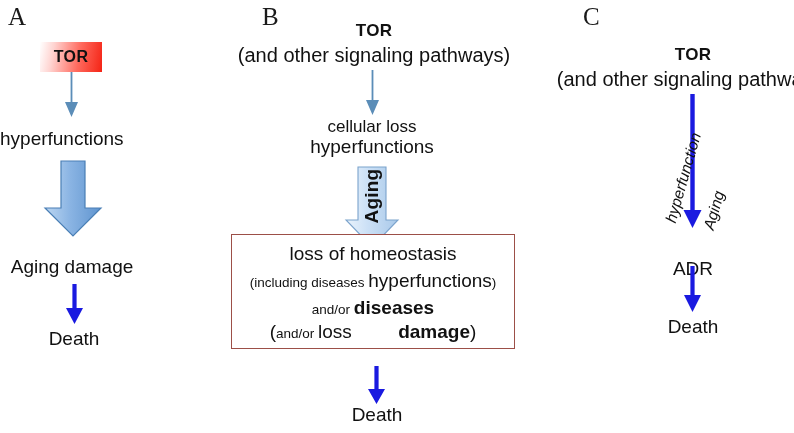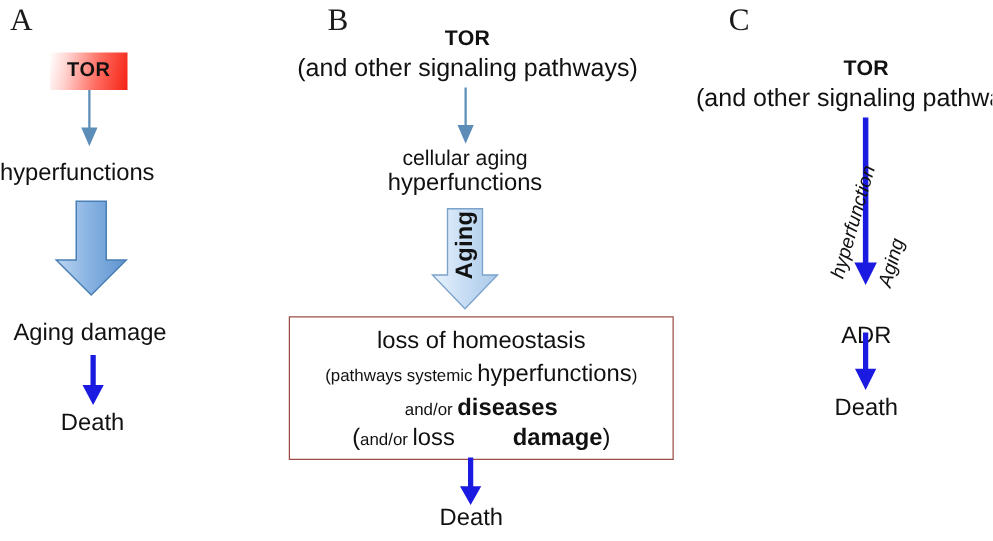--- a/index.html
+++ b/index.html
@@ -149,46 +149,46 @@
 
   <div class="abs t-tor-bold ctr" style="left:374px; top:22px;">TOR</div>
   <div class="abs t-sub ctr" style="left:374px; top:44px;">(and other signaling pathways)</div>
 
   <div class="abs" style="left:358px; top:70px;">
     <svg class="arrow-svg" width="32" height="52" viewBox="0 0 32 52">
       <path d="M13.6,0 L13.6,30 L8,30 L14.5,45 L21,30 L15.4,30 L15.4,0 Z" fill="#5b8db8"></path>
     </svg>
   </div>
 
-  <div class="abs t-mid ctr" style="left:372px; top:116px;">cellular aging</div>
+  <div class="abs t-mid ctr" style="left:372px; top:116px;">cellular loss</div>
   <div class="abs t-big ctr" style="left:372px; top:136px;">hyperfunctions</div>
 
   <div class="abs" style="left:343px; top:166px;">
     <svg class="arrow-svg" width="58" height="84" viewBox="0 0 58 84">
       <defs>
         <linearGradient id="gradB" x1="0" y1="0" x2="1" y2="0">
           <stop offset="0%" stop-color="#eaf3fc"></stop>
           <stop offset="40%" stop-color="#cde1f6"></stop>
           <stop offset="100%" stop-color="#a9c9e9"></stop>
         </linearGradient>
       </defs>
       <path d="M15,1 L43,1 L43,54 L55,54 L29,81 L3,54 L15,54 Z" fill="url(#gradB)" stroke="#7ba3cc" stroke-width="1.1"></path>
     </svg>
   </div>
   <div class="abs" style="left:343px; top:166px; width:58px; height:60px;
                           display:flex; align-items:center; justify-content:center;">
     <span class="aging-vert">Aging</span>
   </div>
 
-  <div class="abs red-box" style="left:231px; top:253px; width:308px; height:115px;">
+  <div class="abs red-box" style="left:231px; top:234px; width:284px; height:115px;">
     <div style="position:absolute; left:0; top:8px; width:100%; text-align:center;">
       <span class="t-big">loss of homeostasis</span>
     </div>
     <div style="position:absolute; left:0; top:35px; width:100%; text-align:center;">
-      <span class="t-small">(pathways systemic </span><span class="t-big">hyperfunctions</span><span class="t-small">)</span>
+      <span class="t-small">(including diseases </span><span class="t-big">hyperfunctions</span><span class="t-small">)</span>
     </div>
     <div style="position:absolute; left:0; top:62px; width:100%; text-align:center;">
       <span class="t-small">and/or </span><span class="t-big" style="font-weight:bold;">diseases</span>
     </div>
     <div style="position:absolute; left:0; top:86px; width:100%; text-align:center;">
       <span class="t-big">(</span><span class="t-small">and/or </span><span class="t-big">loss </span><span class="t-big" style="font-weight:bold;margin-left:41px;">damage</span><span class="t-big">)</span>
     </div>
   </div>
 
   <div class="abs" style="left:362px; top:366px;">

